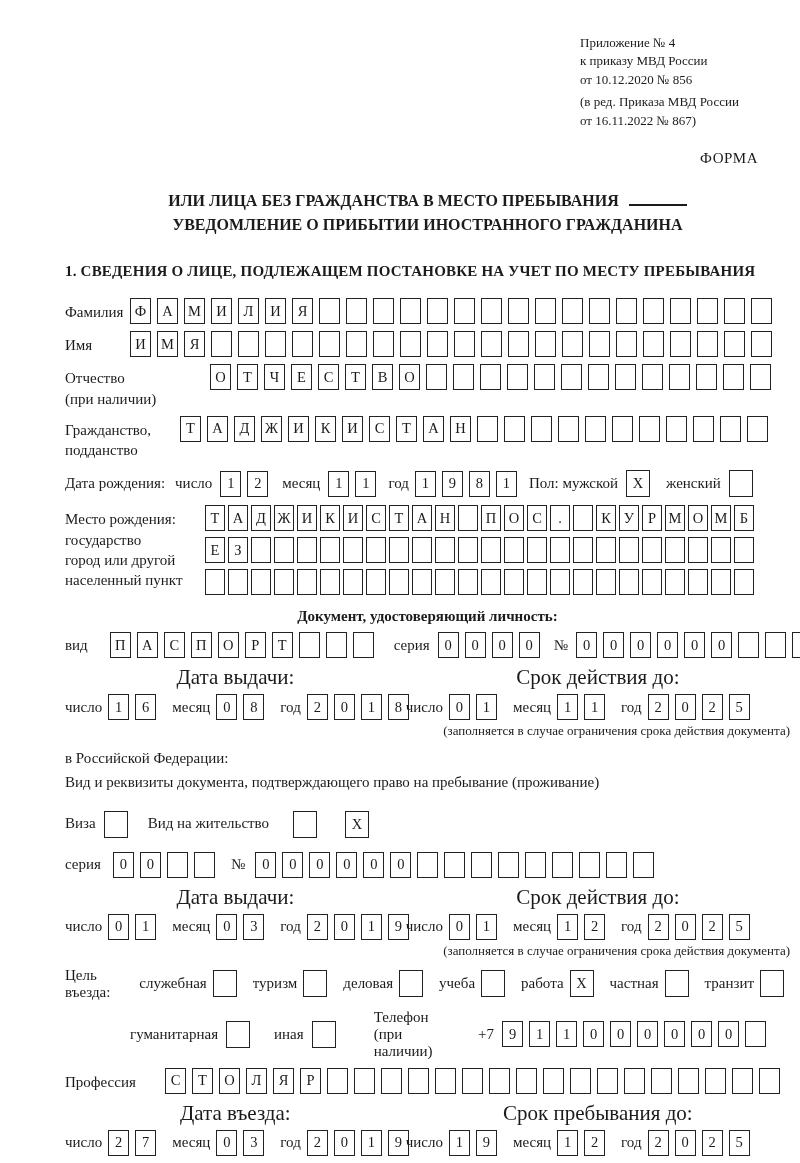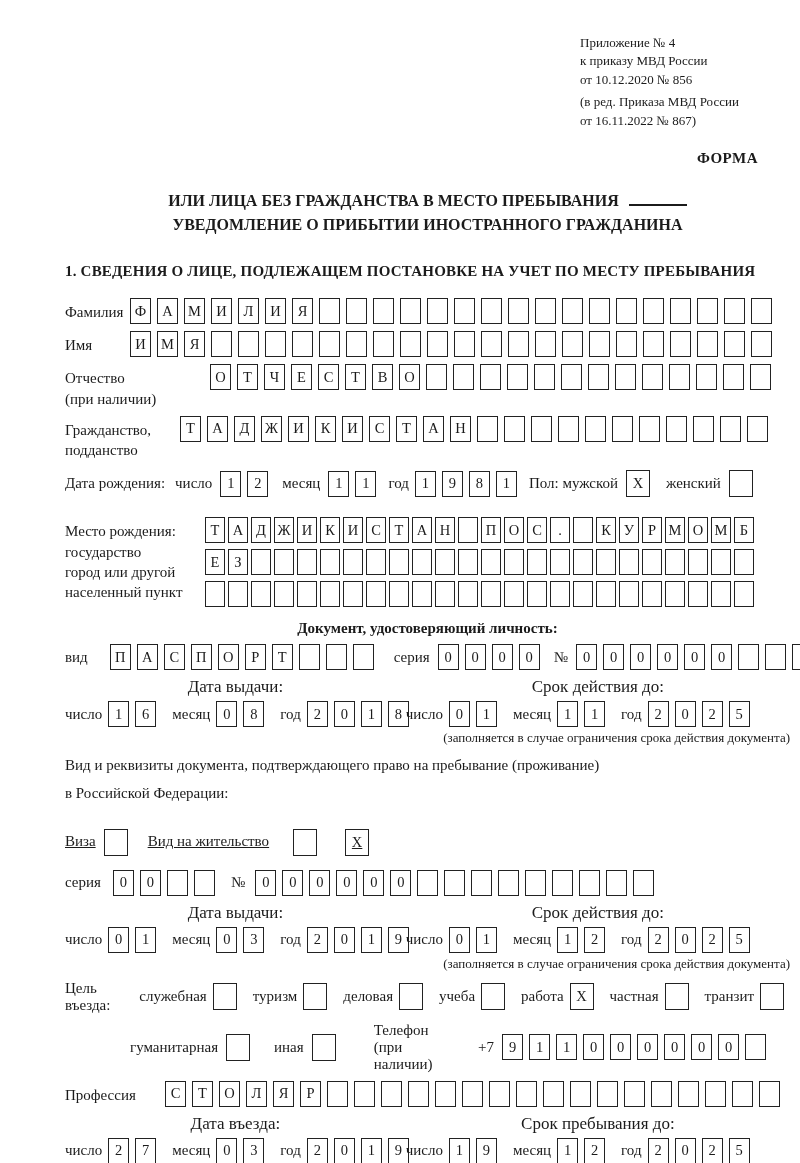--- a/index.html
+++ b/index.html
@@ -8,21 +8,21 @@
     width:800px; height:1163px;
     font-family:"Liberation Serif", serif;
     color:#1b1b1b;
     overflow:hidden;
   }
   .page { padding:34px 10px 0 65px; width:800px; }
 
   
   .appendix { width:192px; margin-left:auto; margin-right:18px; font-size:13px; line-height:1.42; }
   .appendix .rev { margin-top:4px; }
-  .forma { text-align:right; padding-right:32px; margin-top:20px; font-weight:bold; font-size:15px; letter-spacing:.5px; }
+  .forma { text-align:right; padding-right:32px; margin-top:20px; font-weight:normal; font-size:15px; letter-spacing:.5px; }
 
   
   .title { text-align:center; font-weight:bold; font-size:16px; margin-top:22px; line-height:1.5; }
   .blank-line { display:inline-block; width:58px; border-bottom:2px solid #1b1b1b; height:14px; margin-left:10px; }
   .sec-heading { font-weight:bold; font-size:15px; margin-top:26px; margin-bottom:18px; letter-spacing:.2px; }
 
   
   .frow { display:flex; align-items:flex-start; margin-bottom:7px; font-size:15px; }
   .frow .lab { flex:none; padding-top:4px; line-height:1.35; }
   .cells { display:flex; flex-wrap:nowrap; }
@@ -37,34 +37,34 @@
 
   .w65  { width:65px; }  .w100 { width:100px; }
   .w115 { width:115px; } .w140 { width:140px; } .w145 { width:145px;font-family:Liberation Serif, serif; }
 
   .stack { display:flex; flex-direction:column; }
   .stack .cells { margin-bottom:6px; }
 
   .center-bold { text-align:center; font-weight:bold; font-size:15px; margin:4px 0 7px 0; }
 
   
-  .dg-heads { display:flex; font-size:17px; margin-top:3px; }
+  .dg-heads { display:flex; font-size:21px; margin-top:3px; }
   .dg-heads .h1 { width:47%; text-align:center; }
   .dg-heads .h2 { flex:1; text-align:center; }
   .dg-row { display:flex; align-items:center; margin-top:4px; font-size:15px; }
   .dg { display:flex; align-items:center; }
   .dg .t { margin-right:6px; }
   .dg .cells { margin-right:10px; }
   .dg-l { width:47%; }
   .note-r { text-align:right; font-size:13px; margin-top:3px; margin-bottom:8px; }
 
   .plain { font-size:15px; line-height:1.55; }
 
   
-  .perm-row { display:flex; align-items:flex-start; font-size:15px; margin-top:24px; margin-bottom:14px;text-decoration:underline; }
+  .perm-row { display:flex; align-items:flex-start; font-size:15px; margin-top:17px; margin-bottom:14px; }
   .perm-row .opt { display:flex; align-items:flex-start; }
   .perm-row .opt .ol { padding-top:4px; }
   .perm-row .opt .ol.ctr { text-align:center; line-height:1.4; }
   .perm-row .cells { margin:0 14px 0 8px; }
 
   
   .purpose { display:flex; align-items:center; flex-wrap:nowrap; font-size:15px; margin-top:4px; }
   .purpose .pl { margin-right:6px; }
   .purpose .cells { margin-right:10px; }
   .purpose2 { display:flex; align-items:center; font-size:15px; margin-top:8px; margin-bottom:8px; padding-left:65px; }
@@ -238,21 +238,21 @@
     <span style="margin-right:8px;">Пол: мужской</span>
     <span class="cells cb">
         <span class="cell">X</span>
       </span>
     <span style="margin:0 8px 0 10px;">женский</span>
     <span class="cells cb">
         <span class="cell"></span>
       </span>
   </div>
 
-  <div class="frow" style="margin-top:20px;">
+  <div class="frow" style="margin-top:8px;">
     <div class="lab w140">
       <div>Место рождения:</div>
       <div>государство</div>
       <div>город или другой</div>
       <div>населенный пункт</div>
     </div>
     <div class="stack">
       <div class="cells tight">
           <span class="cell">Т</span>
           <span class="cell">А</span>
@@ -410,22 +410,22 @@
       <span class="cells">
           <span class="cell">2</span>
           <span class="cell">0</span>
           <span class="cell">2</span>
           <span class="cell">5</span>
         </span>
     </div>
   </div>
   <div class="note-r">(заполняется в случае ограничения срока действия документа)</div>
 
+  <div class="plain" style="margin-top:4px;">в Российской Федерации:</div>
   <div class="plain">Вид и реквизиты документа, подтверждающего право на пребывание (проживание)</div>
-  <div class="plain" style="margin-top:4px;">в Российской Федерации:</div>
 
   <div class="perm-row">
     <div class="opt">
       <span class="ol">Виза</span>
       <span class="cells cb">
           <span class="cell"></span>
         </span>
     </div>
     <div class="opt">
       <span class="ol">Вид на жительство</span>

